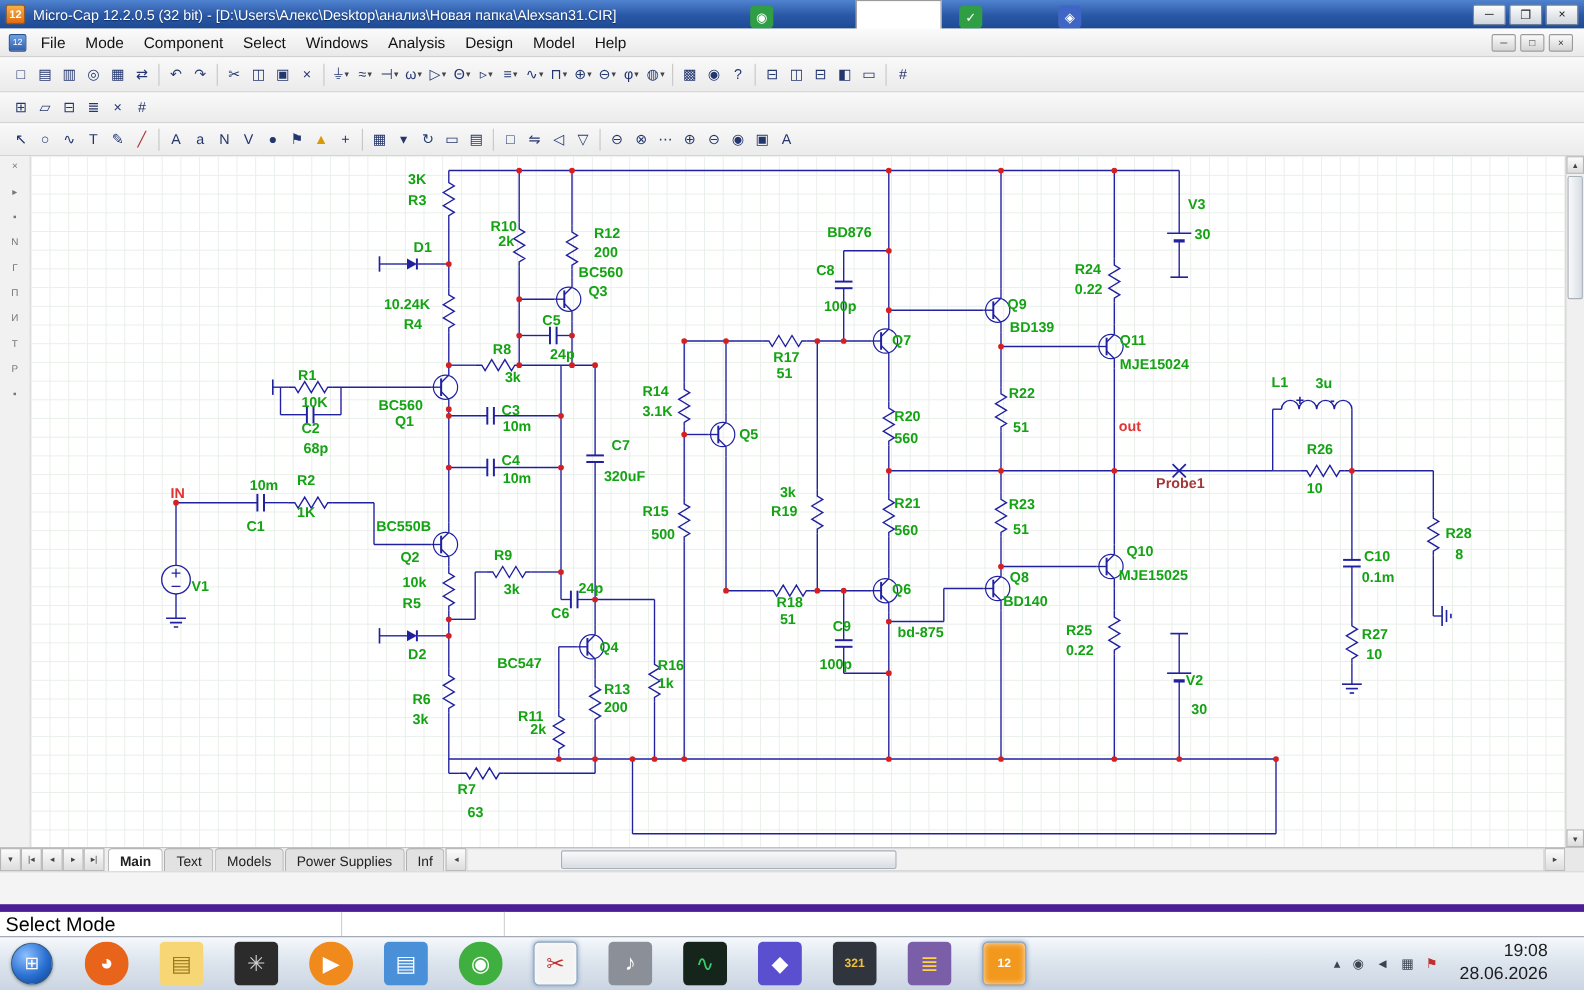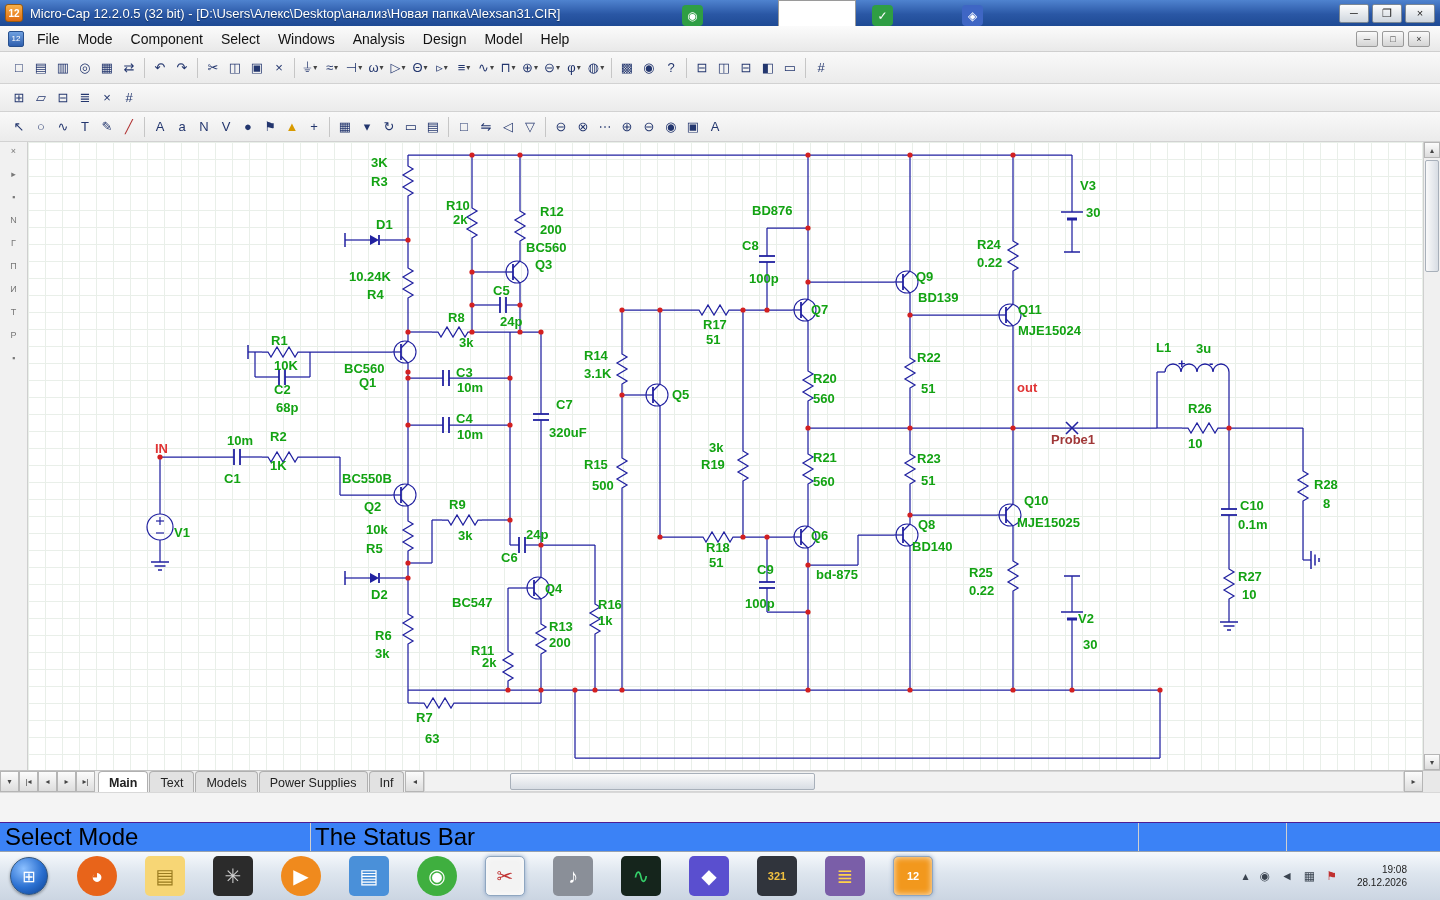--- a/index.html
+++ b/index.html
@@ -71,22 +71,22 @@
   .tab.active{background:#fff;font-weight:bold;}
   .htrack{flex:1;position:relative;background:#f2f2f2;border:1px solid #d5d5d5;}
   .h-thumb{position:absolute;left:85px;top:1px;width:305px;height:17px;
     background:linear-gradient(#fafafa,#d8dde4);border:1px solid #a8b0ba;border-radius:2px;}
   .corner{width:17px;background:#e8e8e8;flex:none;}
 
   .spacer-strip{position:absolute;left:0;top:792px;width:100%;height:30px;background:#f4f4f4;
     border-top:1px solid #d8d8d8;}
 
   
-  .statusbar{position:absolute;left:0;top:822px;width:100%;height:29px;background:#3b82f6;
-    border-top:1px solid #4c1d95;display:flex;align-items:center;font-size:24px;color:#000;}
+  .statusbar{position:absolute;left:0;top:822px;width:100%;height:29px;background:#ffffff;
+    border-top:7px solid #4c1d95;display:flex;align-items:center;font-size:18px;color:#000;}
   .st-cell1{width:310px;padding-left:5px;}
   .st-cell2{width:828px;padding-left:4px;border-left:1px solid #d0d0d0;height:100%;display:flex;align-items:center;}
   .st-cell3{width:148px;border-left:1px solid #d0d0d0;height:100%;}
   .st-cell4{flex:1;border-left:1px solid #d0d0d0;height:100%;}
 
   
   .taskbar{position:absolute;left:0;top:851px;width:100%;height:49px;
     background:linear-gradient(#f6f9fc,#dde5ee 45%,#cbd5e2);border-top:1px solid #98a2ae;
     display:flex;align-items:center;}
   .start-orb{width:38px;height:38px;border-radius:50%;margin:0 15px 0 10px;flex:none;
@@ -94,21 +94,21 @@
     border:1px solid #33567e;color:#fff;font-size:16px;display:flex;align-items:center;justify-content:center;
     box-shadow:0 1px 3px rgba(0,0,0,.4);}
   .task-icon{width:40px;height:40px;margin:0 14px;flex:none;border-radius:5px;
     display:flex;align-items:center;justify-content:center;font-size:20px;border:1px solid transparent;}
   .task-icon.round{border-radius:50%;}
   .task-icon.pressed{border:1px solid #8fa6c0;background-clip:padding-box;
     box-shadow:inset 0 0 6px rgba(255,255,255,.8),0 0 4px rgba(120,150,190,.8);}
   .task-icon.small-g{font-size:11px;font-weight:bold;}
   .tray{margin-left:auto;display:flex;align-items:center;gap:11px;padding-right:4px;}
   .tray-ico{font-size:12px;color:#3a4450;}
-  .clock{text-align:right;font-size:10px;line-height:1.3;color:#1c1c1c;padding:0 9px;}
+  .clock{text-align:right;font-size:16px;line-height:1.3;color:#1c1c1c;padding:0 9px;}
   .desktop-sliver{width:9px;height:100%;border-left:1px solid #9aa4b0;background:linear-gradient(#eef2f7,#d4dce6);}
 </style>
 </head>
 <body>
 
 <div class="screen">
 
   <div class="titlebar">
     <div class="app-icon">12</div>
     <div class="title-text">Micro-Cap 12.2.0.5 (32 bit) - [D:\Users\Алекс\Desktop\анализ\Новая папка\Alexsan31.CIR]</div>
@@ -870,21 +870,20 @@
       <div class="h-thumb"></div>
     </div>
     <div class="navbtn">▸</div>
     <div class="corner"></div>
   </div>
 
   <div class="spacer-strip"></div>
 
   <div class="statusbar">
     <div class="st-cell1">Select Mode</div>
-    <div class="st-cell2">The Status Bar</div>
     <div class="st-cell3"></div>
     <div class="st-cell4"></div>
   </div>
 
   <div class="taskbar">
     <div class="start-orb">⊞</div>
     <div id="task-icons" style="display:flex;align-items:center;">
         <div class="task-icon round" style="background: rgb(232, 100, 26); color: rgb(255, 255, 255);">◕</div>
         <div class="task-icon" style="background: rgb(247, 214, 117); color: rgb(154, 123, 31);">▤</div>
         <div class="task-icon" style="background: rgb(43, 43, 43); color: rgb(208, 208, 208);">✳</div>
@@ -902,19 +901,19 @@
     <div class="tray">
       <div id="tray-icons" style="display:flex;align-items:center;gap:11px;">
           <span class="tray-ico">▴</span>
           <span class="tray-ico">◉</span>
           <span class="tray-ico">◄</span>
           <span class="tray-ico">▦</span>
           <span class="tray-ico" style="color: rgb(192, 48, 48);">⚑</span>
         </div>
       <div class="clock">
         <div>19:08</div>
-        <div>28.12.2026</div>
+        <div>28.06.2026</div>
       </div>
       <div class="desktop-sliver"></div>
     </div>
   </div>
 
 </div>
 
 </body></html>

